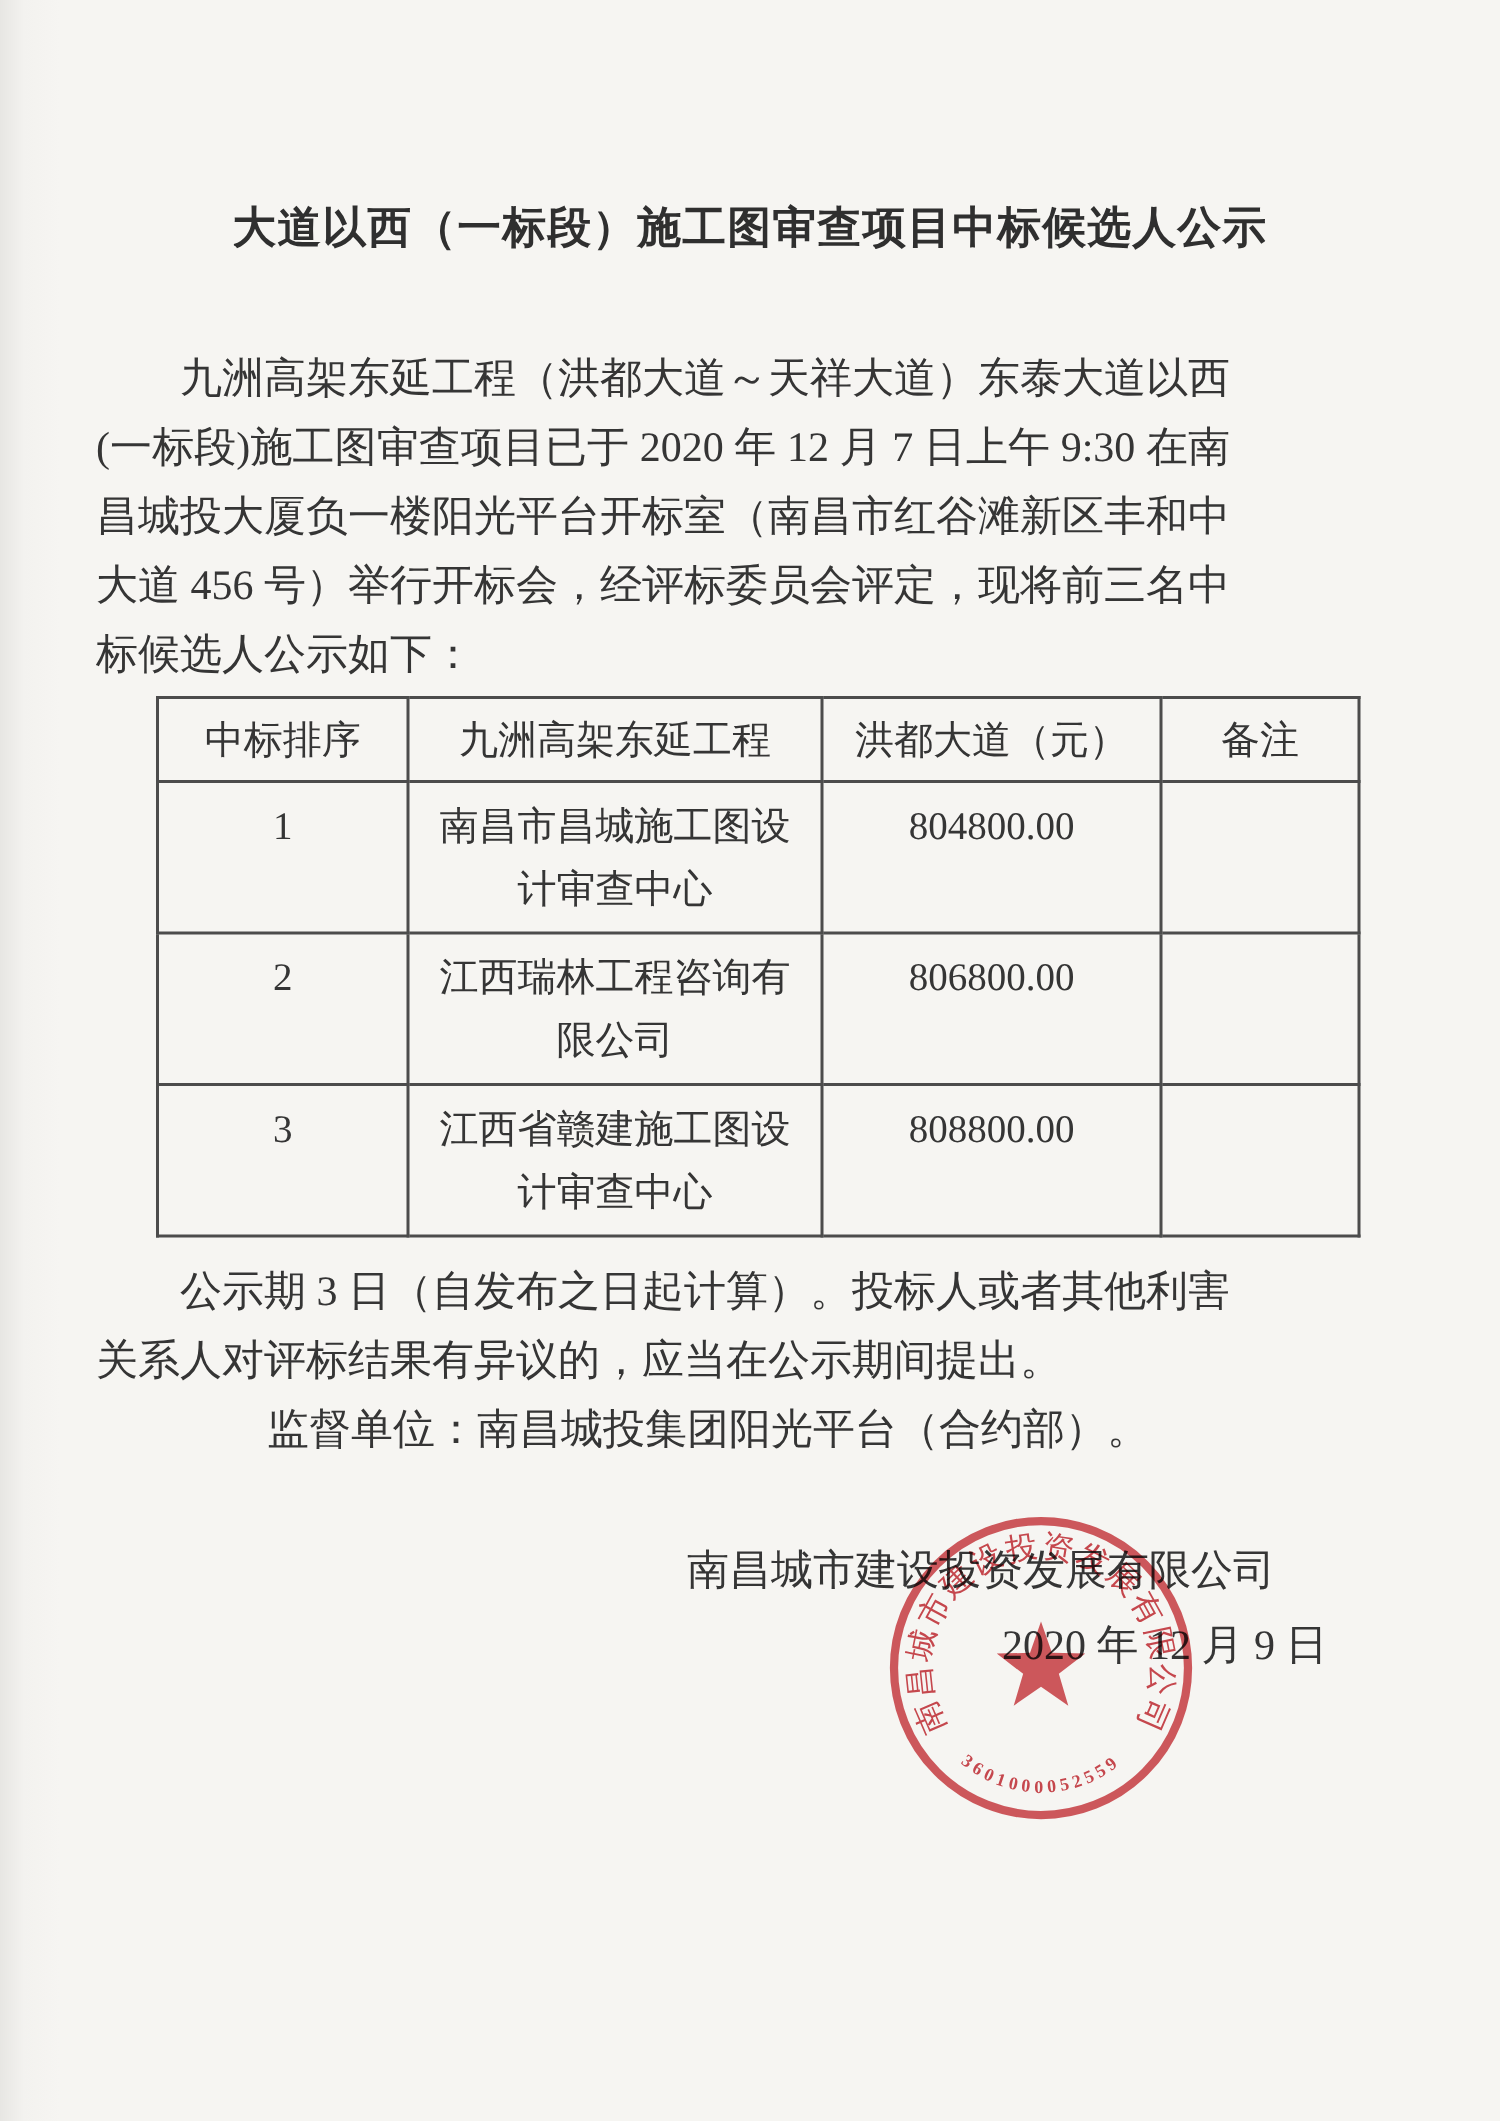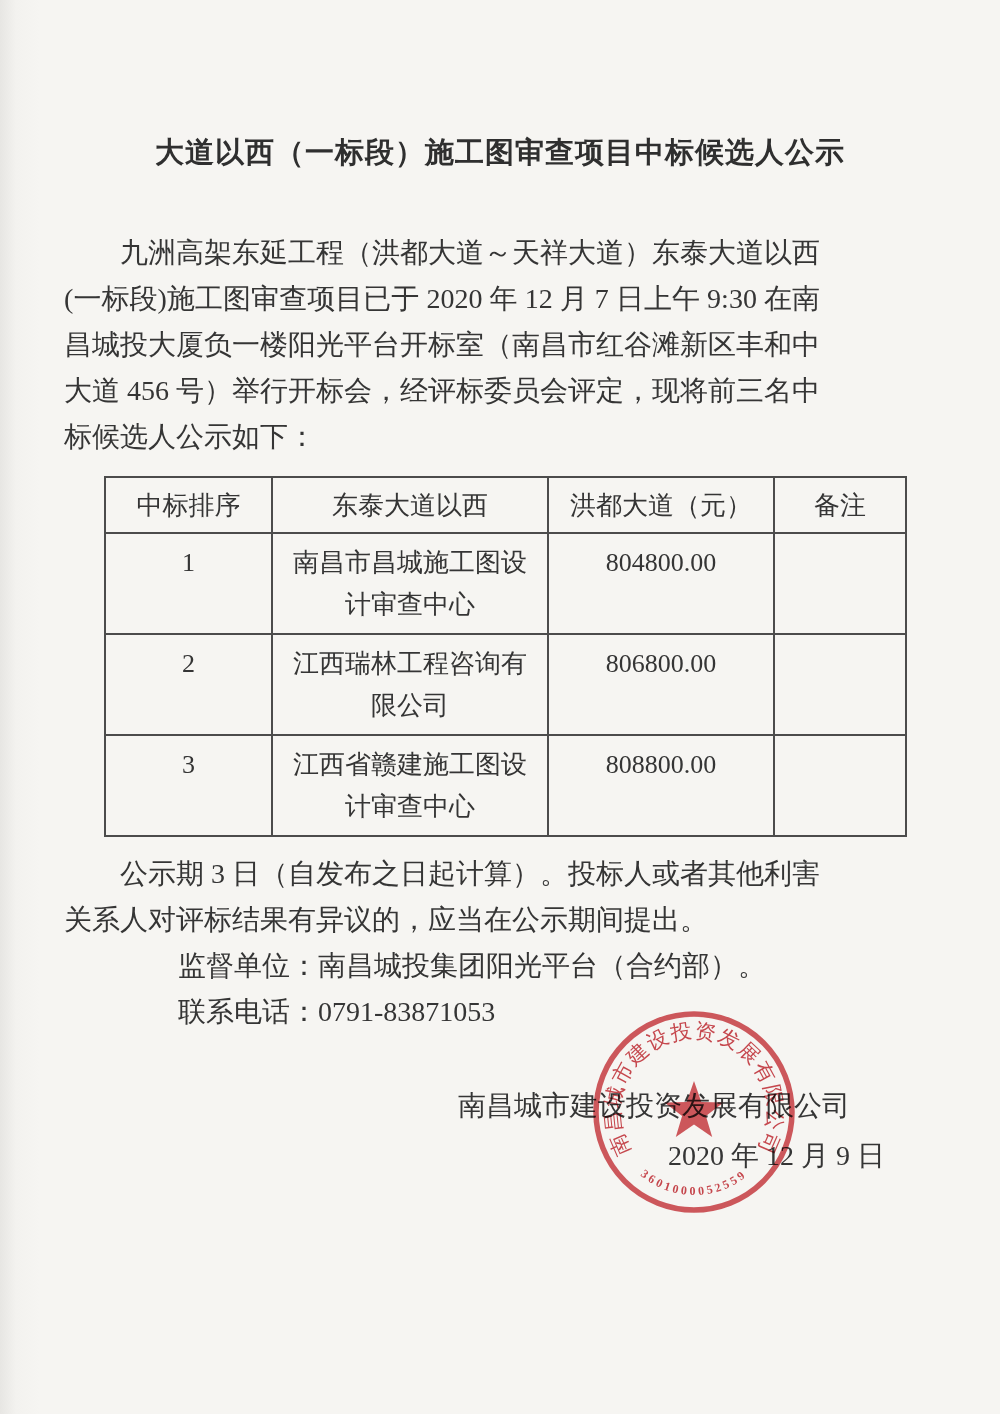--- a/index.html
+++ b/index.html
@@ -25,21 +25,21 @@
     font-size: 28px; line-height: 46px;
     text-align: justify; text-justify: inter-ideograph;
     color: #353535;
   }
   .indent { text-indent: 2em; }
   .intro { margin-top: 50px; }
   .notice { margin-top: 14px; }
 
   table.bid-table {
     border-collapse: collapse; table-layout: fixed;
-    margin: 16px 0 0 104px; width: 801px;
+    margin: 4px 0 0 104px; width: 801px;
     background: transparent;
     padding-left: 36px;
   }
   table.bid-table col.c1 { width: 167px; }
   table.bid-table col.c2 { width: 276px; }
   table.bid-table col.c3 { width: 226px; }
   table.bid-table col.c4 { width: 132px; }
   table.bid-table th, table.bid-table td {
     border: 2px solid #4c4c4c;
     text-align: center; font-weight: normal;
@@ -91,21 +91,21 @@
   <table class="bid-table">
     <colgroup>
         <col class="c1">
         <col class="c2">
         <col class="c3">
         <col class="c4">
       </colgroup>
     <tbody>
         <tr>
       <th>中标排序</th>
-      <th>东泰大道以西</th>
+      <th>九洲高架东延工程</th>
       <th>洪都大道（元）</th>
       <th>备注</th>
     </tr>
     <tr>
       <td>1</td>
       <td class="name-cell">南昌市昌城施工图设计审查中心</td>
       <td>804800.00</td>
       <td></td>
     </tr>
     <tr>
@@ -119,21 +119,20 @@
       <td class="name-cell">江西省赣建施工图设计审查中心</td>
       <td>808800.00</td>
       <td></td>
     </tr>
   </tbody>
     </table>
 
   <p class="para indent notice">公示期 3 日（自发布之日起计算）。投标人或者其他利害关系人对评标结果有异议的，应当在公示期间提出。</p>
 
   <div class="supervisor">监督单位：南昌城投集团阳光平台（合约部）。</div>
-  <div class="phone">联系电话：0791-83871053</div>
 
   <div class="sign-block">
     <div class="signer">南昌城市建设投资发展有限公司</div>
     <div class="sign-date">2020 年 12 月 9 日</div>
   </div>
 
   <svg class="seal" viewBox="0 0 216 216" xmlns="http://www.w3.org/2000/svg">
     <defs>
       <path id="seal-top-arc" d="M 45.9 148.3 A 74 74 0 1 1 170.1 148.3" fill="none"></path>
       <path id="seal-bottom-arc" d="M 34.7 147 A 83 83 0 0 0 181.3 147" fill="none"></path>

